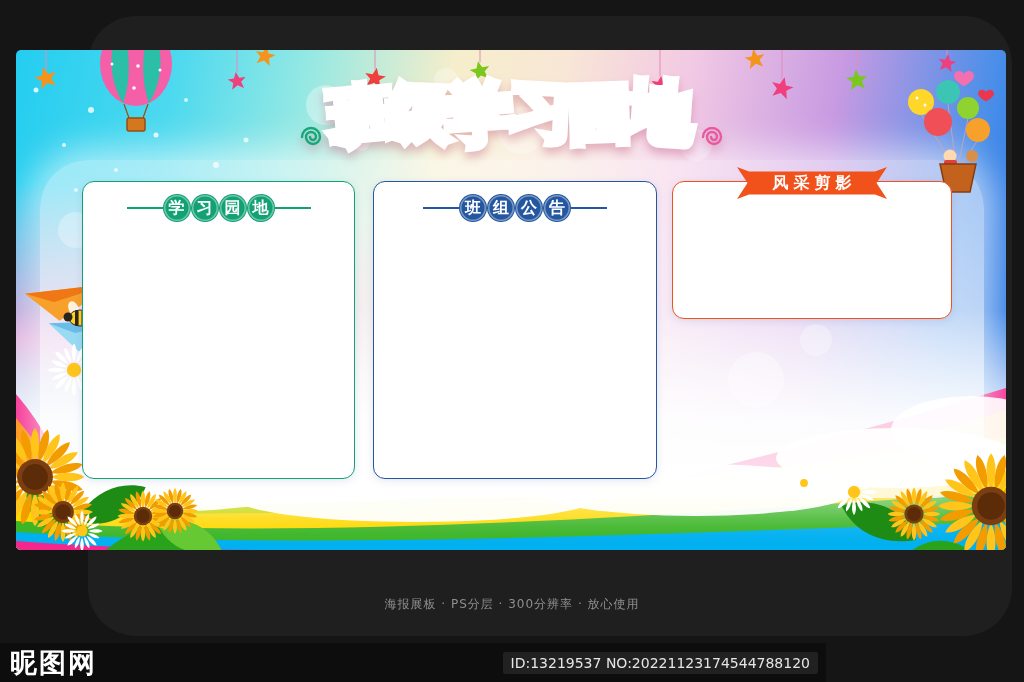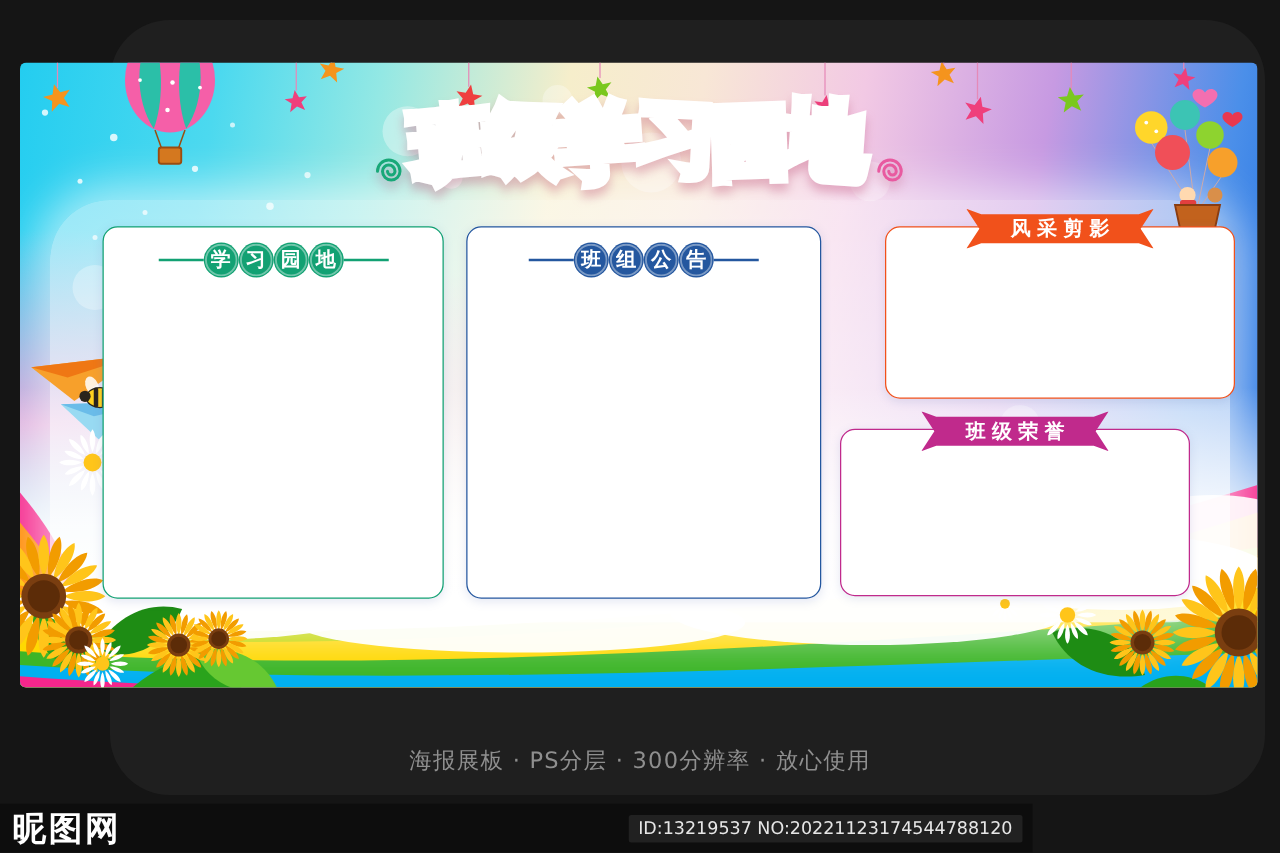--- a/index.html
+++ b/index.html
@@ -29,35 +29,35 @@
   .t2{font-size:67px;transform:rotate(-4deg) translateY(2px);}
   .t3{font-size:64px;transform:rotate(3deg) translateY(-2px);}
   .t4{font-size:62px;transform:rotate(-2deg) translateY(1px);}
   .t5{font-size:66px;transform:rotate(4deg);}
   .spiral{align-self:flex-end;margin:0 8px -4px 8px;}
   
   .panel{position:absolute;background:#ffffff;border:1.5px solid var(--accent,#888);border-radius:12px;
     box-shadow:0 2px 8px rgba(110,130,190,.18);z-index:5;}
   .panel-1{left:66px;top:131px;width:271px;height:296px;}
   .panel-2{left:357px;top:131px;width:282px;height:296px;}
-  .panel-3{left:692px;top:131px;width:278px;height:136px;}
+  .panel-3{left:656px;top:131px;width:278px;height:136px;}
   .panel-4{left:656px;top:293px;width:278px;height:132px;}
   .badge-row{display:flex;align-items:center;justify-content:center;margin-top:13px;}
   .hline{width:36px;height:2px;background:var(--accent);}
   .badge-char{width:26px;height:26px;border-radius:50%;background:var(--accent);color:#fff;
     font-weight:bold;font-size:16px;display:flex;align-items:center;justify-content:center;
     margin:0 1px;box-shadow:inset 0 0 0 1.5px rgba(255,255,255,.4), 0 0 0 1px var(--accent);}
   .ribbon{position:absolute;top:-15px;left:50%;transform:translateX(-50%);width:150px;height:32px;
     background:var(--accent);color:#fff;font-weight:bold;font-size:16px;letter-spacing:5px;
     display:flex;align-items:center;justify-content:center;padding-left:5px;box-sizing:border-box;
     clip-path:polygon(0 0,8% 14%,92% 14%,100% 0,93% 50%,100% 100%,92% 86%,8% 86%,0 100%,7% 50%);
     filter:drop-shadow(0 2px 2px rgba(0,0,0,.15));}
   
   .caption{position:absolute;left:0;right:0;top:596px;text-align:center;color:#8f8f8f;
-    font-size:18px;letter-spacing:1px;}
+    font-size:12px;letter-spacing:1px;}
   .footer{position:absolute;left:0;top:643px;width:826px;height:39px;background:#0d0d0d;
     display:flex;align-items:center;justify-content:space-between;}
   .logo{display:flex;align-items:baseline;margin-left:10px;color:#fff;}
   .logo-cn{font-size:27px;font-weight:900;letter-spacing:2px;}
   .logo-url{font-size:23px;font-weight:600;margin-left:8px;}
   .id-badge{margin-right:8px;background:#212121;color:#e6e6e6;font-size:14px;
     padding:3px 8px;border-radius:2px;}
 </style>
 </head>
 <body>
@@ -330,23 +330,20 @@
         <span class="badge-char">公</span>
         <span class="badge-char">告</span>
         <span class="hline"></span>
       </div>
     </div>
 
     <div class="panel panel-3" style="--accent: #f1511b;">
       <div class="ribbon">风采剪影</div>
     </div>
 
-    <div class="panel panel-4" style="--accent: #c02a8c;">
-      <div class="ribbon">班级荣誉</div>
-    </div>
   </div>
 
   <div class="caption">海报展板 · PS分层 · 300分辨率 · 放心使用</div>
 
   <div class="footer">
     <div class="logo">
       <span class="logo-cn">昵图网</span>
     </div>
     <div class="id-badge">ID:13219537 NO:20221123174544788120</div>
   </div>

